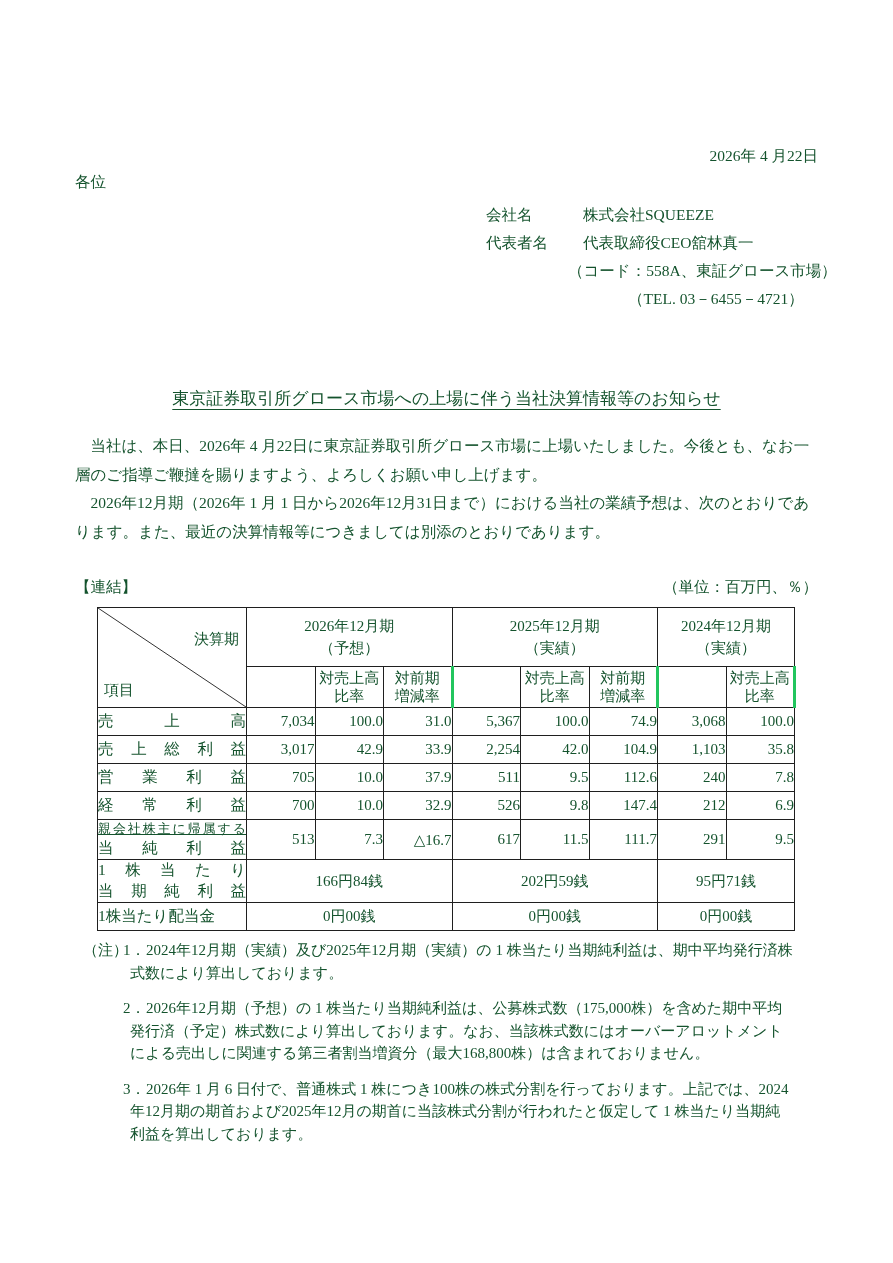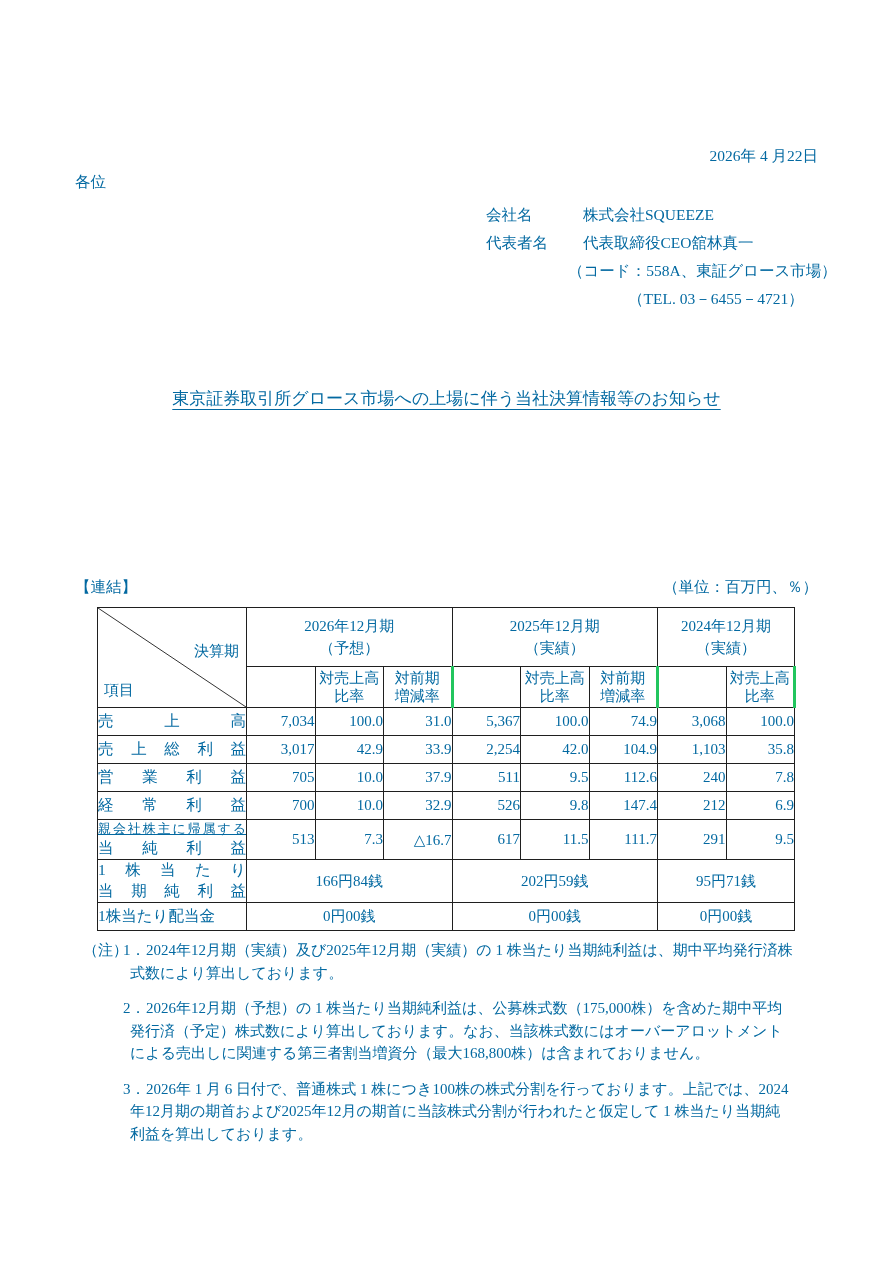--- a/index.html
+++ b/index.html
@@ -1,18 +1,18 @@
 <!DOCTYPE html>
 <html><head>
 <meta charset="utf-8">
 <style>
   html,body{margin:0;padding:0;background:#e8e8e8;}
   .page{
     position:relative;width:893px;height:1263px;background:#ffffff;
-    font-family:"Liberation Serif","DejaVu Serif",serif;color:#0369a1;
+    font-family:"Liberation Serif","DejaVu Serif",serif;color:#14532d;
     margin:0 auto;overflow:hidden;
   }
   
   .date-line{position:absolute;top:146px;right:75px;font-size:15.5px;}
   .addressee{position:absolute;top:172px;left:75px;font-size:15.5px;}
   .company{position:absolute;top:201px;left:486px;font-size:15.5px;line-height:28px;}
   .crow{white-space:nowrap;}
   .clabel{display:inline-block;width:97px;}
   .crow-code{margin-left:82px;}
   .crow-tel{margin-left:142px;}
@@ -25,21 +25,21 @@
   .tbl-caption-left{position:absolute;top:577px;left:75px;font-size:15.5px;}
   .tbl-caption-right{position:absolute;top:577px;right:75px;font-size:15.5px;}
   table.results{
     position:absolute;top:607px;left:97px;width:699px;
     border-collapse:collapse;table-layout:fixed;font-size:15px;
   }
   table.results td{border:1px solid #1f1f1f;padding:0;overflow:hidden;}
   thead tr.r1{height:59px;}
   thead tr.r2{height:41px;}
   td.corner{position:relative;}
-  td.corner .c-top{position:absolute;top:34px;right:7px;font-size:15px;}
+  td.corner .c-top{position:absolute;top:22px;right:7px;font-size:15px;}
   td.corner .c-bot{position:absolute;bottom:7px;left:6px;font-size:15px;}
   td.corner svg{position:absolute;top:0;left:0;width:100%;height:100%;display:block;}
   td.period{text-align:center;font-size:15px;line-height:22px;border-bottom:none;}
   td.gap{border-top:none;border-right:1px solid #969696;}
   td.sub{font-size:15px;line-height:18px;text-align:center;white-space:pre-line;
          border-top:1px solid #969696;border-left:1px solid #969696;}
   td.sub.grp-end{border-right:3px solid #22c55e;}
   tbody tr{height:28px;}
   tbody tr.tall{height:36px;}
   tr.eps-row{height:40px;}
@@ -78,20 +78,24 @@
     </div>
     <div class="crow crow-tel">
       <span>（TEL. 03－6455－4721）</span>
     </div>
   </div>
 
   <div class="title">
     <span>東京証券取引所グロース市場への上場に伴う当社決算情報等のお知らせ</span>
   </div>
 
+  <div class="bodytext">　当社は、本日、2026年 4 月22日に東京証券取引所グロース市場に上場いたしました。今後とも、なお一
+層のご指導ご鞭撻を賜りますよう、よろしくお願い申し上げます。
+　2026年12月期（2026年 1 月 1 日から2026年12月31日まで）における当社の業績予想は、次のとおりであ
+ります。また、最近の決算情報等につきましては別添のとおりであります。</div>
 
   <div class="tbl-caption-left">【連結】</div>
   <div class="tbl-caption-right">（単位：百万円、％）</div>
 
   <table class="results">
     <colgroup>
       <col style="width:149px">
         <col>
         <col>
         <col>

